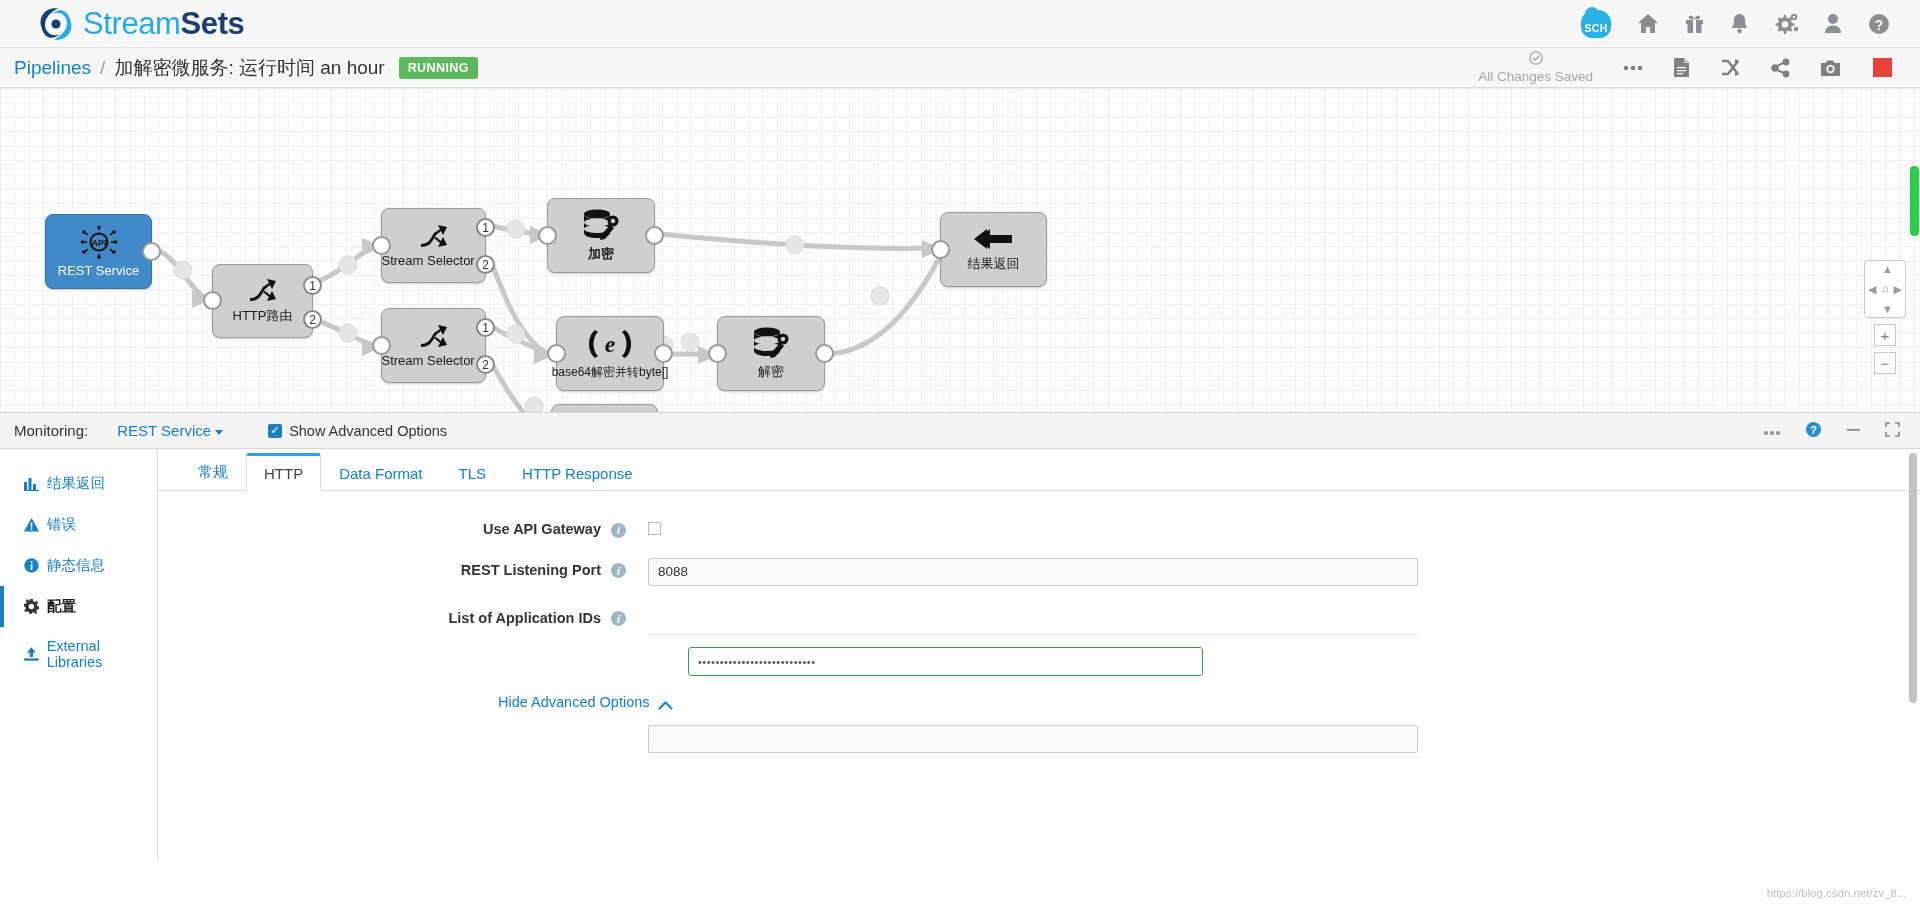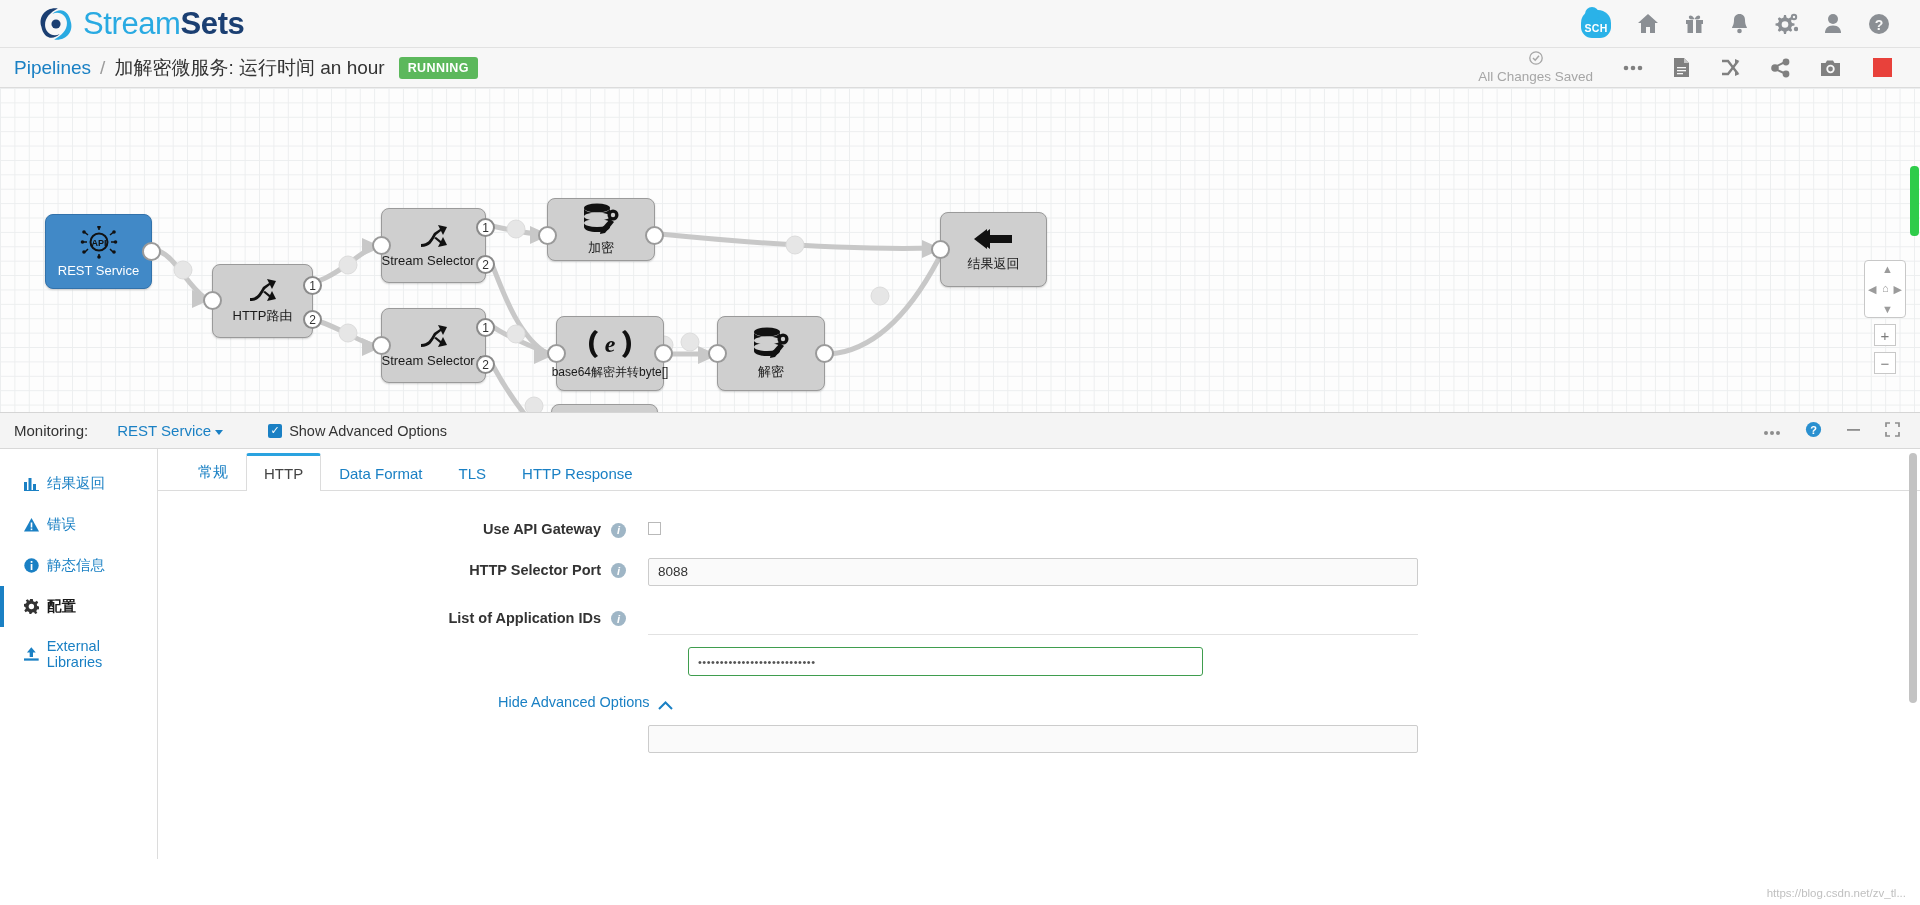--- a/index.html
+++ b/index.html
@@ -376,21 +376,21 @@
           <path d="M2 20 C9 20 11 16 15 9 L21 5 L19 1 L28 3 L24 11 L22 7 L17 11 C13 18 11 23 2 23 Z"></path>
           <path d="M15 14 L21 19 L19 23 L28 21 L24 13 L22 17 L17 13 Z"></path>
         </svg>
     </div>
     <div class="node-label">Stream Selector 2</div>
     <div class="port" style="left:-10px;top:27px"></div>
     <div class="port num" style="right:-10px;top:9px">1</div>
     <div class="port num" style="right:-10px;top:46px">2</div>
   </div>
 
-  <div class="node" style="left:547px;top:110px;width:108px;height:63px;">
+  <div class="node" style="left:547px;top:110px;width:108px;height:75px;font-weight:bold;">
     <div class="node-ico">
       <svg width="38" height="33" viewBox="0 0 38 33" fill="#111">
           <ellipse cx="15" cy="5" rx="13" ry="4.6"></ellipse>
           <path d="M2 5 V24 C2 27 8 29 15 29 C22 29 28 27 28 24 V5 C28 8 22 10 15 10 C8 10 2 8 2 5 Z"></path>
           <ellipse cx="15" cy="13.5" rx="13" ry="4" fill="#cfcfcf"></ellipse>
           <ellipse cx="15" cy="20" rx="13" ry="4" fill="#cfcfcf"></ellipse>
           <circle cx="31" cy="12" r="5.5"></circle>
           <circle cx="31" cy="12" r="2.2" fill="#cfcfcf"></circle>
           <path d="M28 16 L19 26 L18 31 L23 30 L32 19 Z"></path>
         </svg>
@@ -541,21 +541,21 @@
 
     <div class="form">
       <div class="frow">
         <div class="flabel"><span>Use API Gateway</span><span class="info-i">i</span></div>
         <div class="fctl">
           <div class="chk-empty"></div>
         </div>
       </div>
 
       <div class="frow">
-        <div class="flabel"><span>HTTP Selector Port</span><span class="info-i">i</span></div>
+        <div class="flabel"><span>REST Listening Port</span><span class="info-i">i</span></div>
         <div class="fctl">
           <input class="txtinput" value="8088" style="">
         </div>
       </div>
 
       <div class="frow" style="margin-bottom:8px">
         <div class="flabel"><span>List of Application IDs</span><span class="info-i">i</span></div>
         <div class="fctl"></div>
       </div>
       <div class="divider"></div>

